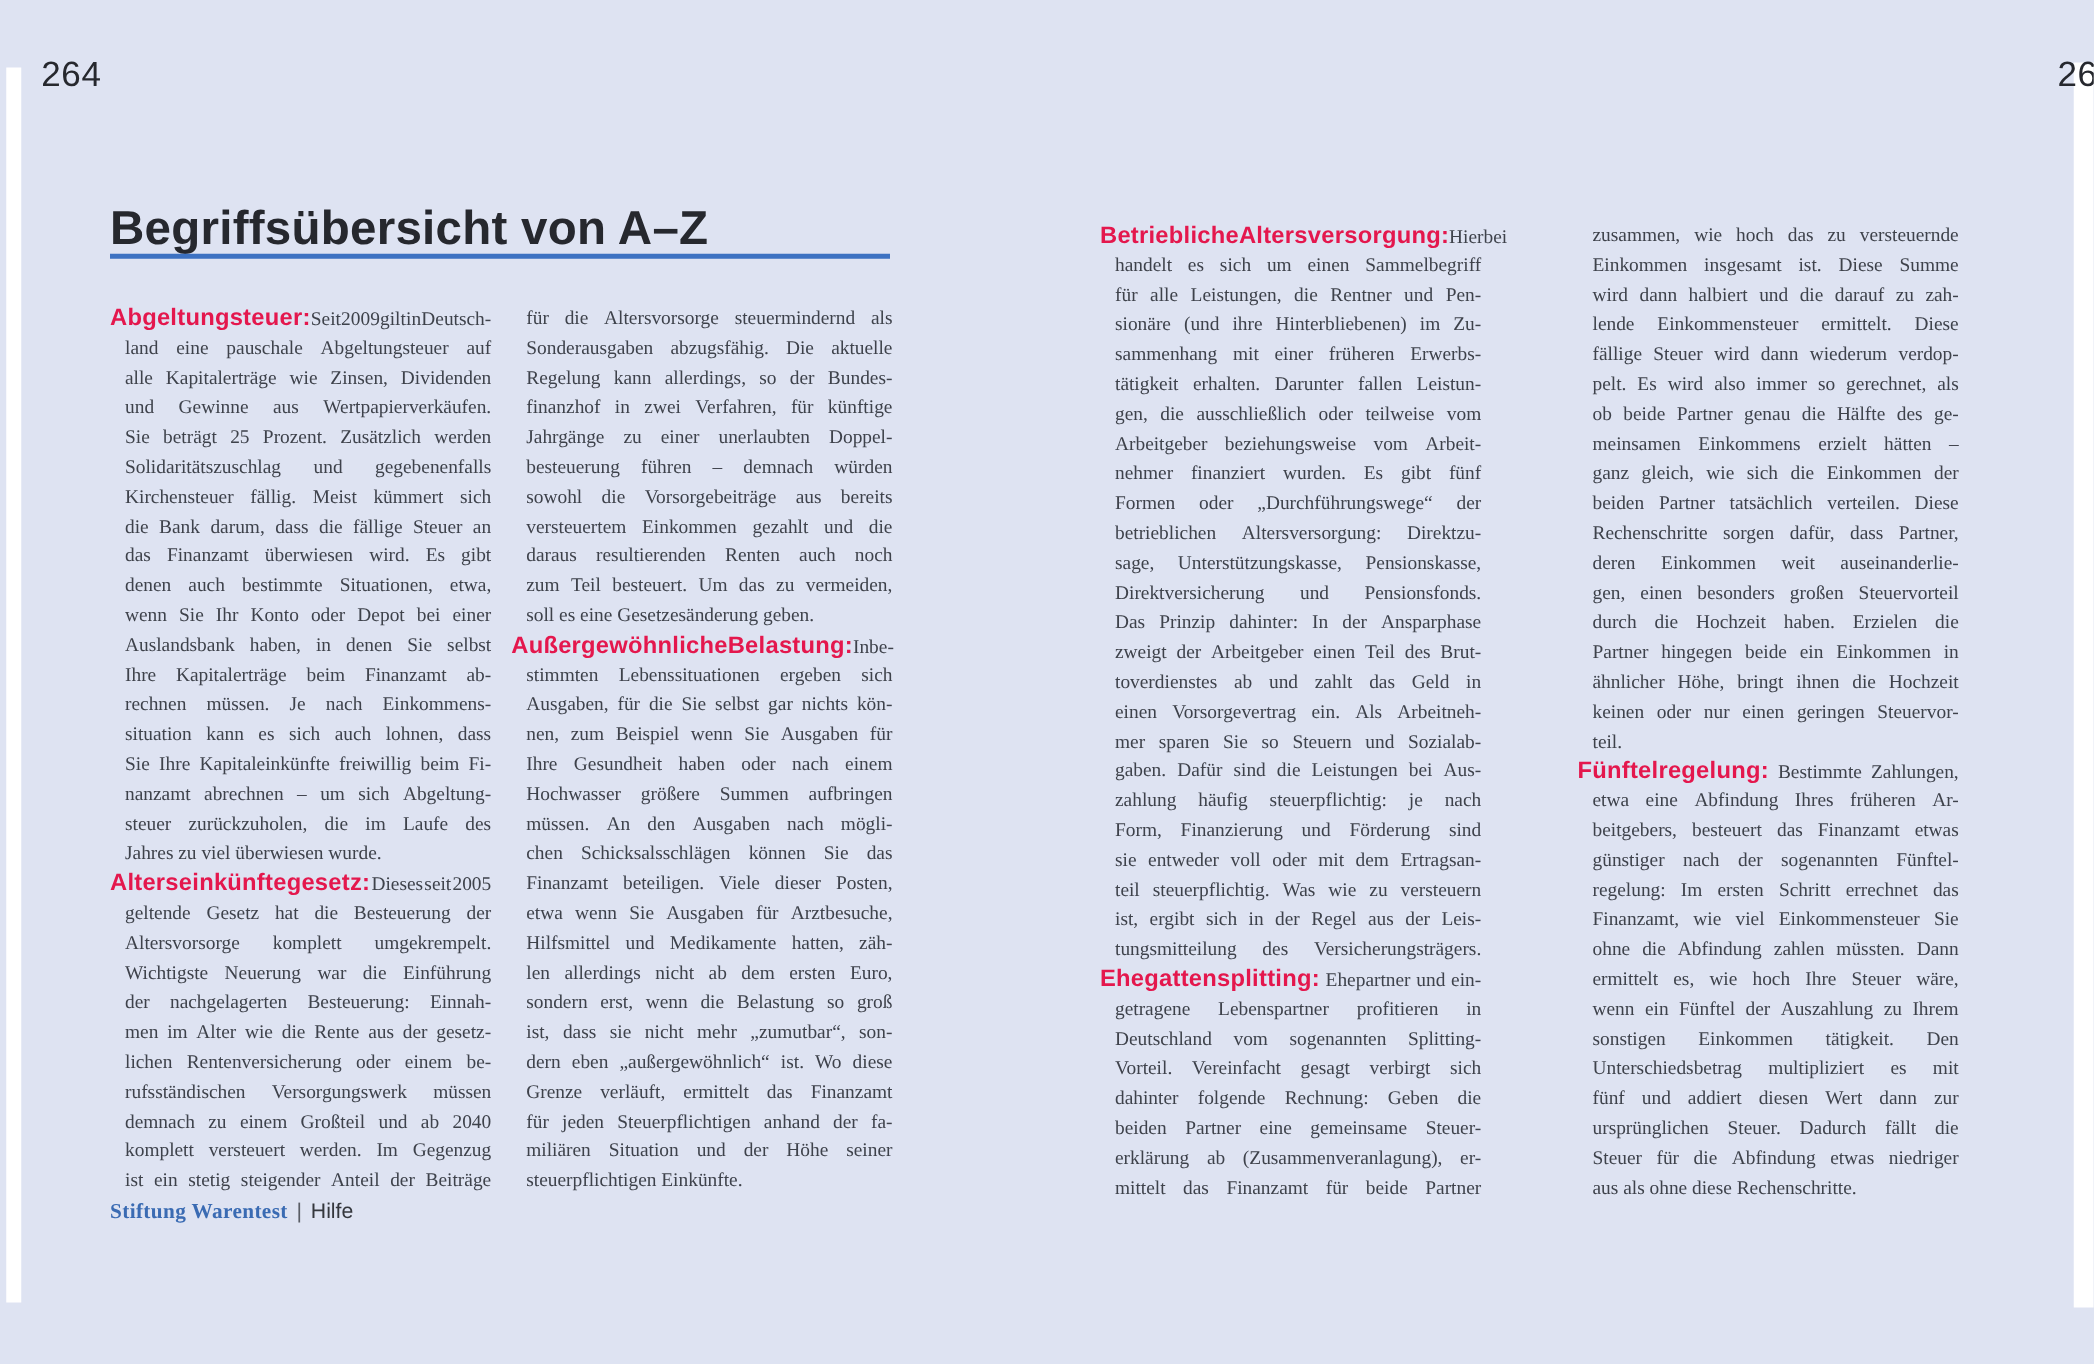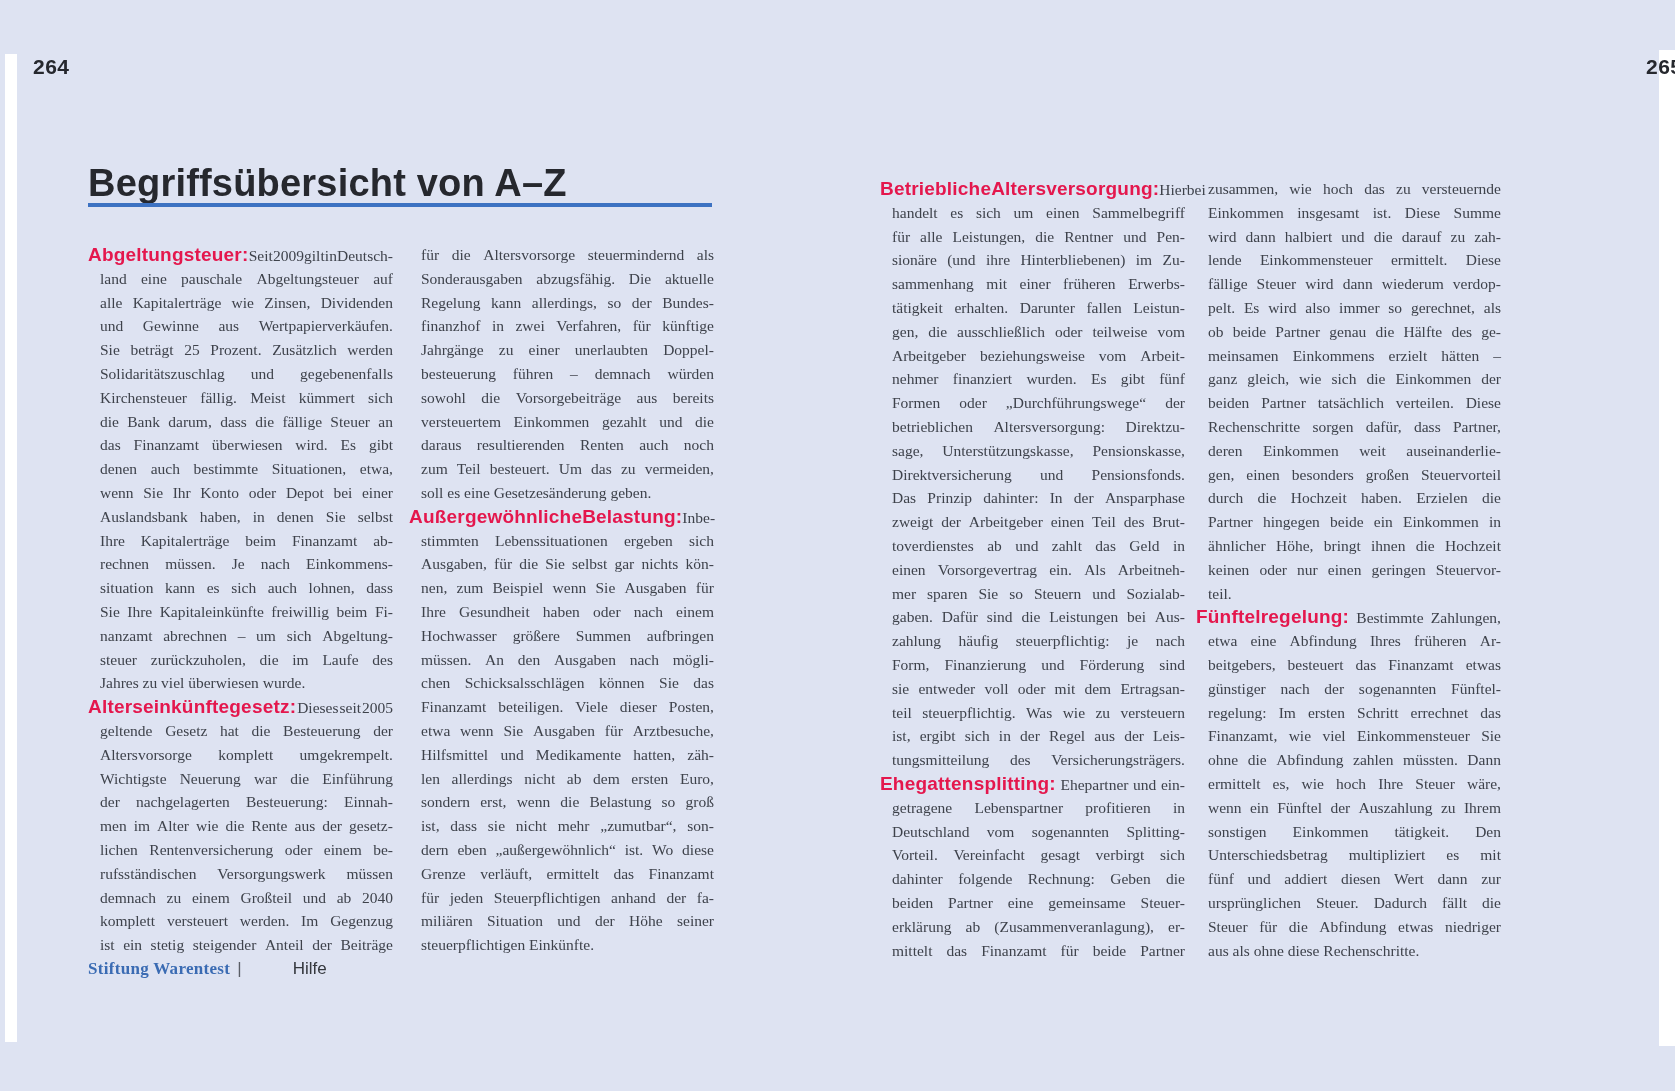--- a/index.html
+++ b/index.html
@@ -11,60 +11,60 @@
     color:#3e424b;
     overflow:hidden;
   }
   .edge{position:absolute;background:#ffffff;}
   .edge-left{left:5px;top:54px;width:12px;height:988px;}
   .edge-right{left:1659px;top:50px;width:16px;height:996px;}
 
   .pagenum{
     position:absolute;top:44px;
     font-family:"Liberation Sans",sans-serif;
-    font-weight:700;font-size:21px;color:#26282e;letter-spacing:.5px;margin-top:11px;
+    font-weight:400;font-size:28px;color:#26282e;letter-spacing:.5px;
   }
   #pn-left{left:33px;}
   #pn-right{left:1646px;}
 
   .title{
     position:absolute;left:88px;top:162px;
     font-family:"Liberation Sans",sans-serif;
     font-weight:700;font-size:38px;color:#26282e;letter-spacing:.2px;
   }
   .rule{
     position:absolute;left:88px;top:203px;width:624px;height:4px;
     background:var(--rule-blue,#3d72c2);
   }
 
   .col{position:absolute;width:305px;}
   #col-0{left:88px;top:243px;}
   #col-1{left:409px;top:243px;}
   #col-2{left:880px;top:177px;}
-  #col-3{left:1196px;top:177px;}
+  #col-3{left:1262px;top:177px;}
 
   .line{height:23.8px;line-height:23.8px;font-size:15.5px;}
   .just{display:flex;justify-content:space-between;align-items:baseline;}
   .plain{display:block;}
   .ind{padding-left:12px;}
   .term{
     font-family:"Liberation Sans",sans-serif;
     font-weight:700;font-size:19px;
     color:var(--accent-red,#e4174d);
     letter-spacing:.2px;
   }
 
   .footer{
     position:absolute;left:88px;top:958px;
     font-family:"Liberation Sans",sans-serif;font-size:17px;line-height:22px;
     white-space:nowrap;
   }
   .brand{color:var(--brand-blue,#3a6bb3);font-weight:700;letter-spacing:.3px;font-family:Liberation Serif, serif;}
   .divider{color:#5a5e66;padding:0 7px;font-weight:400;}
-  .chapter{color:#34373d;margin-left:44px;}
+  .chapter{color:#34373d;}
 </style>
 </head>
 <body>
 
 <div class="edge edge-left"></div>
 <div class="edge edge-right"></div>
 
 <div class="pagenum" id="pn-left">264</div>
 <div class="pagenum" id="pn-right">265</div>
 

